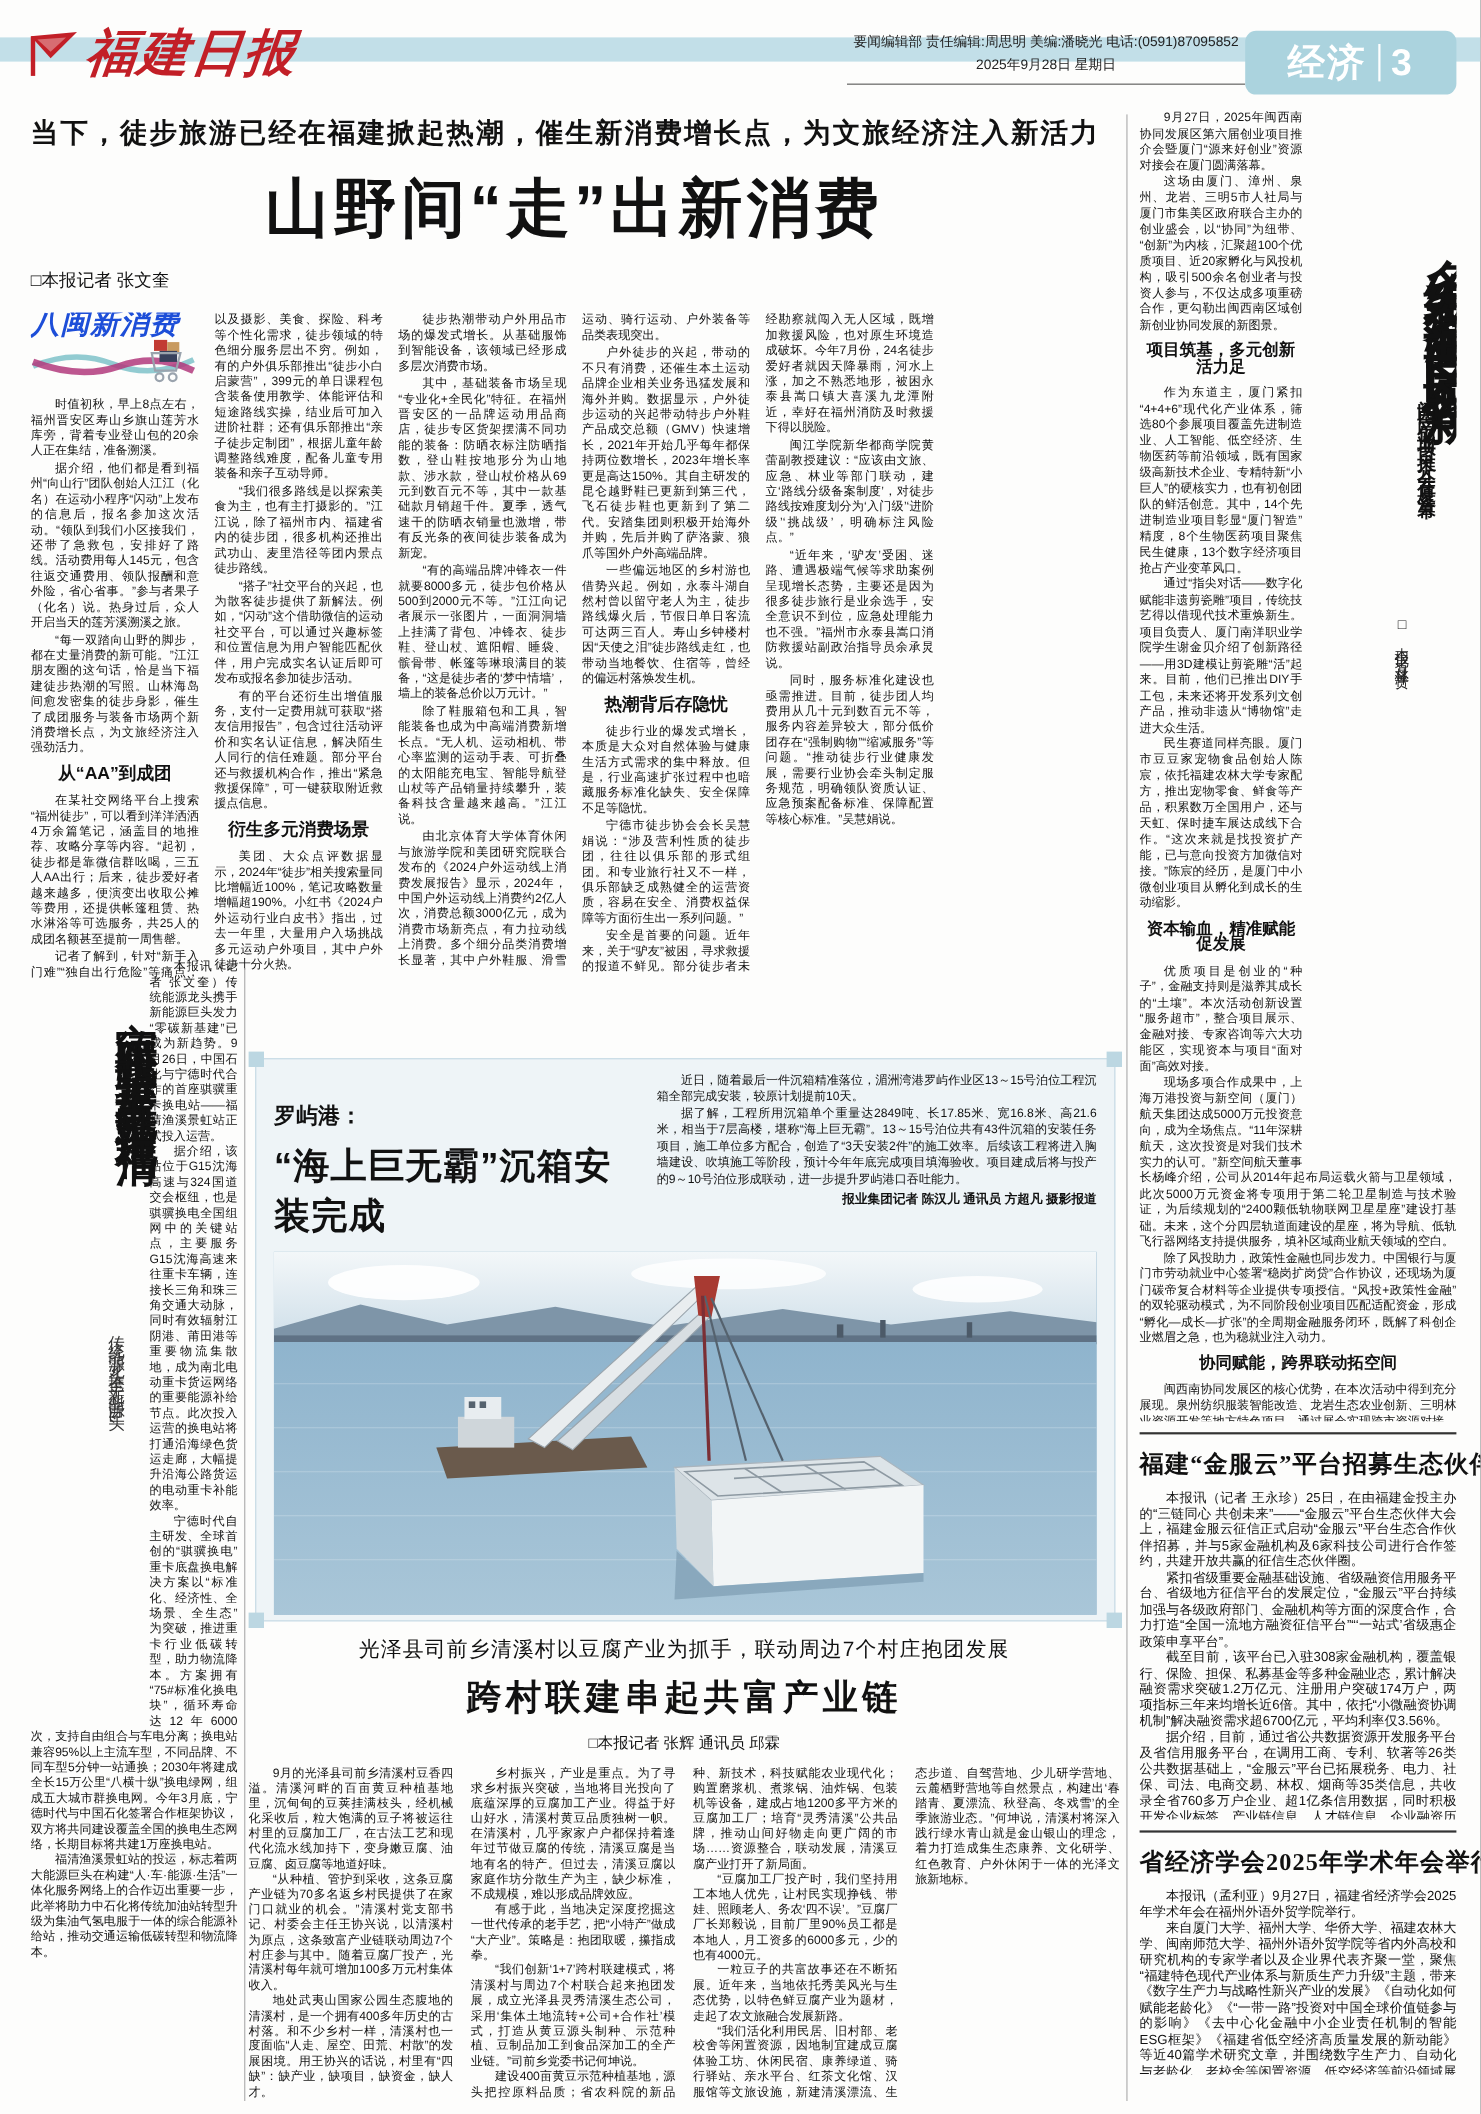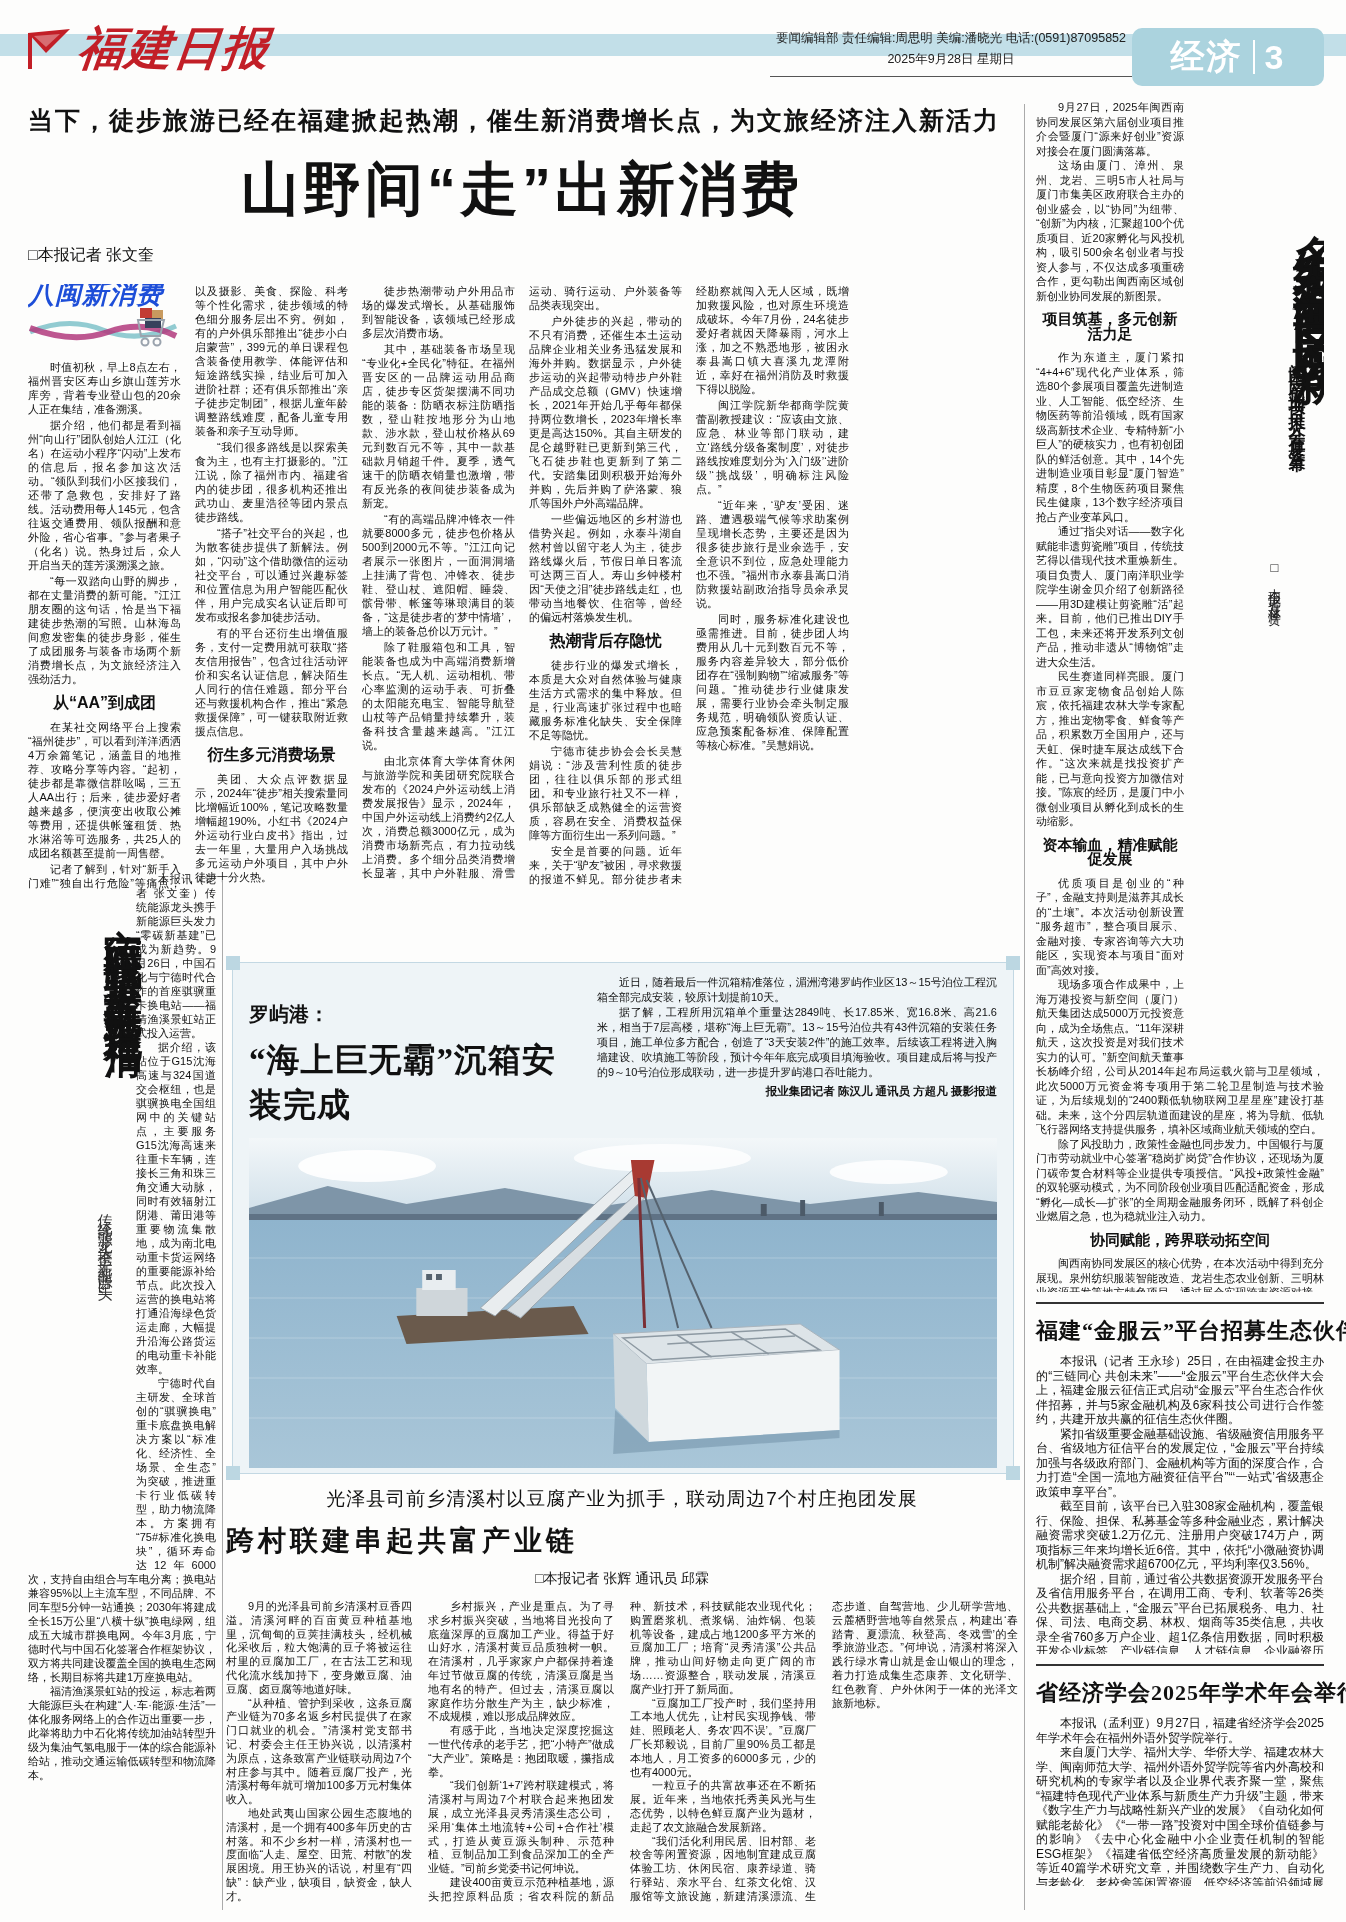--- a/index.html
+++ b/index.html
@@ -64,33 +64,33 @@
   .catl-head { font-family:"Liberation Serif","DejaVu Serif",serif; font-size:38px; font-weight:900;
     letter-spacing:8px; padding-top:26px; margin-left:4px; }
   .catl-sub { font-size:15px; letter-spacing:6px; color:#333; padding-top:330px; }
   
   .photo-box { position:absolute; left:232px; top:962px; width:782px; height:512px;
     background:#eef4f7; border:1px solid #c3d8e3; padding:12px 16px; }
   .corner { position:absolute; width:14px; height:14px; background:#bcd7e2; }
   .c-tl { left:-7px; top:-7px; } .c-tr { right:-7px; top:-7px; }
   .c-bl { left:-7px; bottom:-7px; } .c-br { right:-7px; bottom:-7px; }
   .photo-top { display:flex; gap:18px; }
-  .photo-headblock { width:330px; padding-top:26px;font-family:Liberation Serif, serif; }
+  .photo-headblock { width:330px; padding-top:26px; }
   .photo-kicker { font-size:20px; font-weight:700; margin-bottom:10px; }
   .photo-headline { font-size:33px; font-weight:900; letter-spacing:1px; }
   .photo-caption { flex:1; font-size:11px; line-height:15px; text-align:justify; }
   .photo-caption p { text-indent:2em; }
   .photo-credit { text-align:right; font-weight:700; margin-top:4px; font-size:11.5px; }
   .photo-img { margin-top:10px; width:100%; height:330px; background:#9cbcd2; overflow:hidden; }
   .photo-img svg { display:block; width:100%; height:100%; }
   
   .village { position:absolute; left:226px; top:1486px; width:792px; height:430px; }
   .vil-kicker { text-align:center; font-size:19px; letter-spacing:1px; }
-  .vil-headline { font-family:Liberation Serif, serif;
-    font-size:28px; font-weight:900; letter-spacing:4px; margin-top:10px; }
+  .vil-headline { text-align:center; font-family:Liberation Serif, serif;
+    font-size:32px; font-weight:900; letter-spacing:4px; margin-top:10px; }
   .vil-byline { text-align:center; font-size:14px; margin-top:10px; }
   .vil-body { margin-top:12px; height:312px; column-count:4; column-gap:16px; column-fill:auto; overflow:hidden;
     font-size:11px; line-height:13.8px; text-align:justify; }
   .vil-body p { text-indent:2em; }
 </style>
 </head>
 <body>
 
 <div class="page">
 

